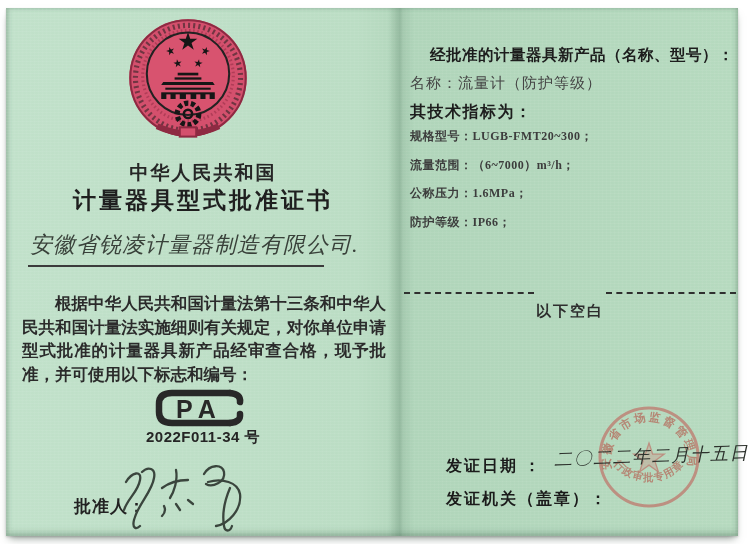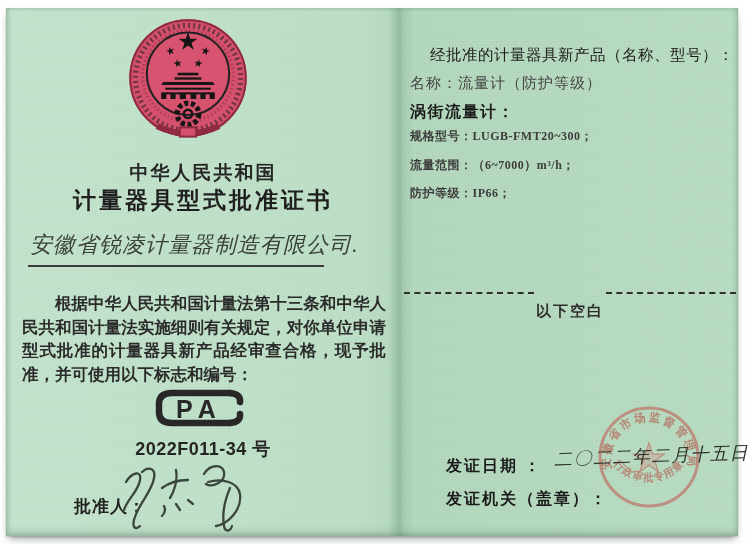--- a/index.html
+++ b/index.html
@@ -29,26 +29,26 @@
         font-family:"Liberation Sans","DejaVu Sans",sans-serif;
         font-weight:700;font-size:23px;letter-spacing:3px;color:#1f1f1f;}
   .company{left:22px;top:222px;width:292px;font-style:italic;font-size:22px;
         letter-spacing:1px;color:#39413a;border-bottom:2px solid #3b3b3b;
         padding:0 2px 5px 2px;white-space:nowrap;}
   .body-par{left:16px;top:284px;width:364px;font-weight:700;font-size:16.5px;
         line-height:23.5px;text-indent:2em;text-align:justify;color:#2b2b2b;margin:0;}
   .cpa{left:146px;top:379px;width:96px;height:42px;}
   .cert-no{left:0;top:420px;width:100%;text-align:center;
         font-family:"Liberation Sans","DejaVu Sans",sans-serif;
-        font-weight:700;font-size:18px;letter-spacing:.5px;color:#252525;margin-top:9px;}
+        font-weight:700;font-size:15px;letter-spacing:.5px;color:#252525;}
   .approver{left:48px;top:487px;font-weight:700;font-size:17px;letter-spacing:1px;color:#222;margin-left:20px;}
   .signature{left:106px;top:440px;width:162px;height:92px;}
 
   
-  .heading{left:28px;top:37px;font-weight:400;font-size:15.5px;letter-spacing:.5px;color:#1d1d1d;}
+  .heading{left:28px;top:37px;font-weight:700;font-size:15.5px;letter-spacing:.5px;color:#1d1d1d;}
   .name-line{left:8px;top:66px;font-size:15px;letter-spacing:1px;color:#454545;}
   .tech-heading{left:8px;top:94px;font-weight:700;font-size:16px;letter-spacing:1.5px;color:#1d1d1d;}
   .specs{left:8px;top:114px;font-size:12px;line-height:28.6px;letter-spacing:.5px;color:#3d3d3d;font-weight:bold;}
   .divider{left:2px;top:256px;width:332px;display:flex;align-items:center;color:#2e2e2e;}
   .divider .dash{flex:1;height:0;border-top:2px dashed #2f2f2f;}
   .divider .lbl{padding:0 2px;font-weight:700;font-size:15px;letter-spacing:2px;white-space:nowrap;margin-top:38px;}
   .date-label{left:44px;top:448px;font-weight:700;font-size:16px;letter-spacing:2px;color:#1b1b1b;}
   .date-value{left:152px;top:436px;font-style:italic;font-size:18px;letter-spacing:1.5px;
         color:#2c312c;transform:rotate(-2deg);z-index:3;white-space:nowrap;}
   .org-label{left:44px;top:481px;font-weight:700;font-size:16px;letter-spacing:2px;color:#1b1b1b;}
@@ -119,25 +119,26 @@
           <path d="M92 26 C98 16 110 16 112 24 C114 34 100 40 94 36"></path>
           <path d="M96 34 C110 30 126 34 128 46 C130 62 116 76 104 78"></path>
           <path d="M118 40 C112 54 110 66 112 78 C113 84 118 84 120 78"></path>
         </g>
       </svg>
     </div>
 
     <div class="page page-right">
       <div class="abs heading">经批准的计量器具新产品（名称、型号）：</div>
       <div class="abs name-line">名称：流量计（防护等级）</div>
-      <div class="abs tech-heading">涡街流量计：</div>
+      <div class="abs tech-heading">其技术指标为：</div>
 
       <div class="abs specs">
         <div>规格型号：LUGB-FMT20~300；</div>
         <div>流量范围：（6~7000）m³/h；</div>
+        <div>公称压力：1.6MPa；</div>
         <div>防护等级：IP66；</div>
       </div>
 
       <div class="abs divider">
         <span class="dash"></span>
         <span class="lbl">以下空白</span>
         <span class="dash"></span>
       </div>
 
       <svg class="abs stamp" viewBox="0 0 108 108">

